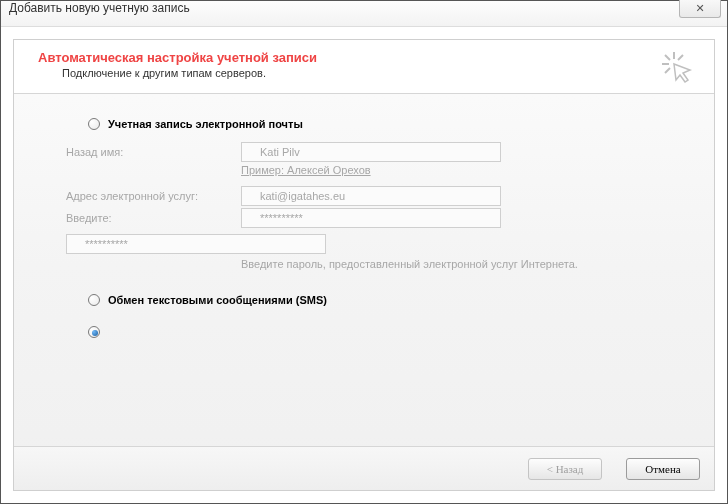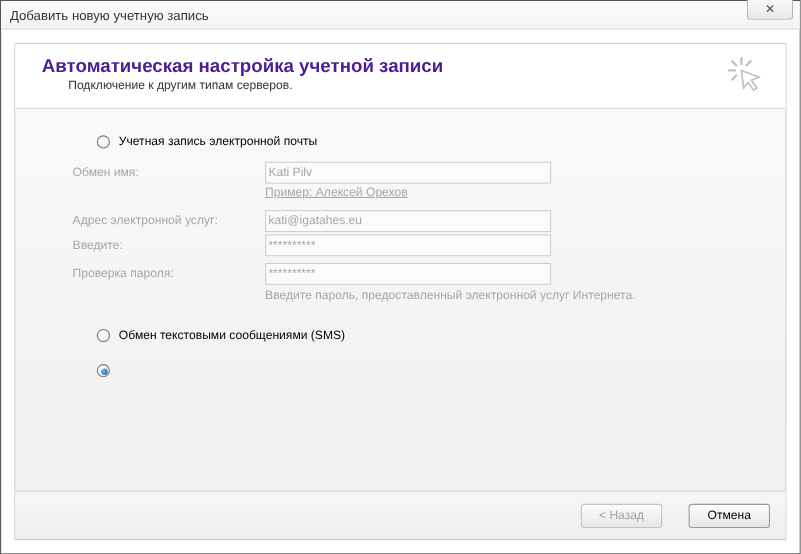--- a/index.html
+++ b/index.html
@@ -14,21 +14,21 @@
   .window {
     position: relative;
     width: 728px; height: 504px;
     border: 1px solid #555;
     background: #fff;
   }
   .titlebar {
     height: 26px;
     background: linear-gradient(#fdfdfd, #f3f3f3);
     border-bottom: 1px solid #ddd;
-    display: flex; align-items: center;
+    display: flex; align-items: flex-start;
     padding: 0 8px;
     position: relative;
   }
   .titlebar-title {
     font-size: 12px;
     color: #333;
   }
   .close-btn {
     position: absolute;
     right: 6px; top: -1px;
@@ -49,39 +49,39 @@
     background: linear-gradient(#fcfcfc, #f4f4f4 50%, #f0f0f0);
   }
   .header-section {
     padding: 10px 18px 14px 24px;
     border-bottom: 1px solid #d6d6d6;
     position: relative;
     background: #fff;
   }
   .header-title {
     font-weight: bold;
-    font-size: 17px;
-    color: #4c1d95;
+    font-size: 13px;
+    color: #ef4444;
   }
   .header-sub {
     padding: 2px 0 0 24px;
     color: #333;
     font-size: 11px;
   }
   .header-icon {
     position: absolute;
     right: 18px; top: 10px;
     color: #999;
   }
   .form-area {
     padding: 24px 30px 0 30px;
   }
   .radio-row {
     display: flex; align-items: center;
-    font-weight: normal;
+    font-weight: bold;
     font-size: 11px;
     color: #000;
     margin-bottom: 12px;
     padding-left: 44px;
   }
   .radio-circle {
     width: 12px; height: 12px;
     border-radius: 50%;
     border: 1px solid #7a7a7a;
     background: radial-gradient(circle at 30% 30%, #fff, #eaeaea);
@@ -108,21 +108,21 @@
     width: 175px;
     color: #a7a7a7;
     font-size: 11px;
   }
   .field-input {
     width: 260px;
     height: 20px;
     border: 1px solid #cfcfcf;
     background: #fbfbfb;
     color: #a7a7a7;
-    padding: 0 2px;
+    padding: 0 18px;
     font-size: 11px;
     font-family: inherit;
   }
   .example-row {
     margin-left: 175px;
     color: #a7a7a7;
     font-size: 11px;
     margin-bottom: 10px;
     text-decoration: underline;
   }
@@ -148,21 +148,21 @@
     background: linear-gradient(#f7f7f7, #eeeeee);
   }
   .btn {
     height: 22px;
     padding: 0 14px;
     min-width: 74px;
     border: 1px solid #9b9b9b;
     border-radius: 3px;
     background: linear-gradient(#fdfdfd, #e6e6e6);
     font-size: 11px;
-    font-family: Liberation Sans, sans-serif;
+    font-family: Liberation Serif, serif;
     color: #000;
     cursor: default;
   }
   .btn.disabled {
     color: #a0a0a0;
     border-color: #c4c4c4;
   }
   .btn.default {
     border-color: #3c7fb1;
     box-shadow: 0 0 0 1px rgba(60,127,177,0.25) inset;
@@ -202,37 +202,36 @@
 
     <div class="form-area">
 
       <div class="radio-row">
         <span class="radio-circle"></span>
         <span>Учетная запись электронной почты</span>
       </div>
 
       <div class="fields-block">
         <div class="field-row">
-          <span class="field-label">Обмен имя:</span>
+          <span class="field-label">Назад имя:</span>
           <input class="field-input" type="text" disabled="" value="Kati Pilv" style="">
         </div>
         <div class="example-row">Пример: Алексей Орехов</div>
 
         <div class="field-row">
           <span class="field-label">Адрес электронной услуг:</span>
           <input class="field-input" type="text" disabled="" value="kati@igatahes.eu" style="">
         </div>
 
         <div class="field-row">
           <span class="field-label">Введите:</span>
           <input class="field-input" type="text" disabled="" value="**********" style="">
         </div>
         <div style="height:4px"></div>
         <div class="field-row">
-          <span class="field-label">Проверка пароля:</span>
           <input class="field-input" type="text" disabled="" value="**********" style="">
         </div>
         <div class="hint-full">Введите пароль, предоставленный электронной услуг Интернета.</div>
       </div>
 
       <div class="radio-row sms-row">
         <span class="radio-circle"></span>
         <span>Обмен текстовыми сообщениями (SMS)</span>
       </div>
 

